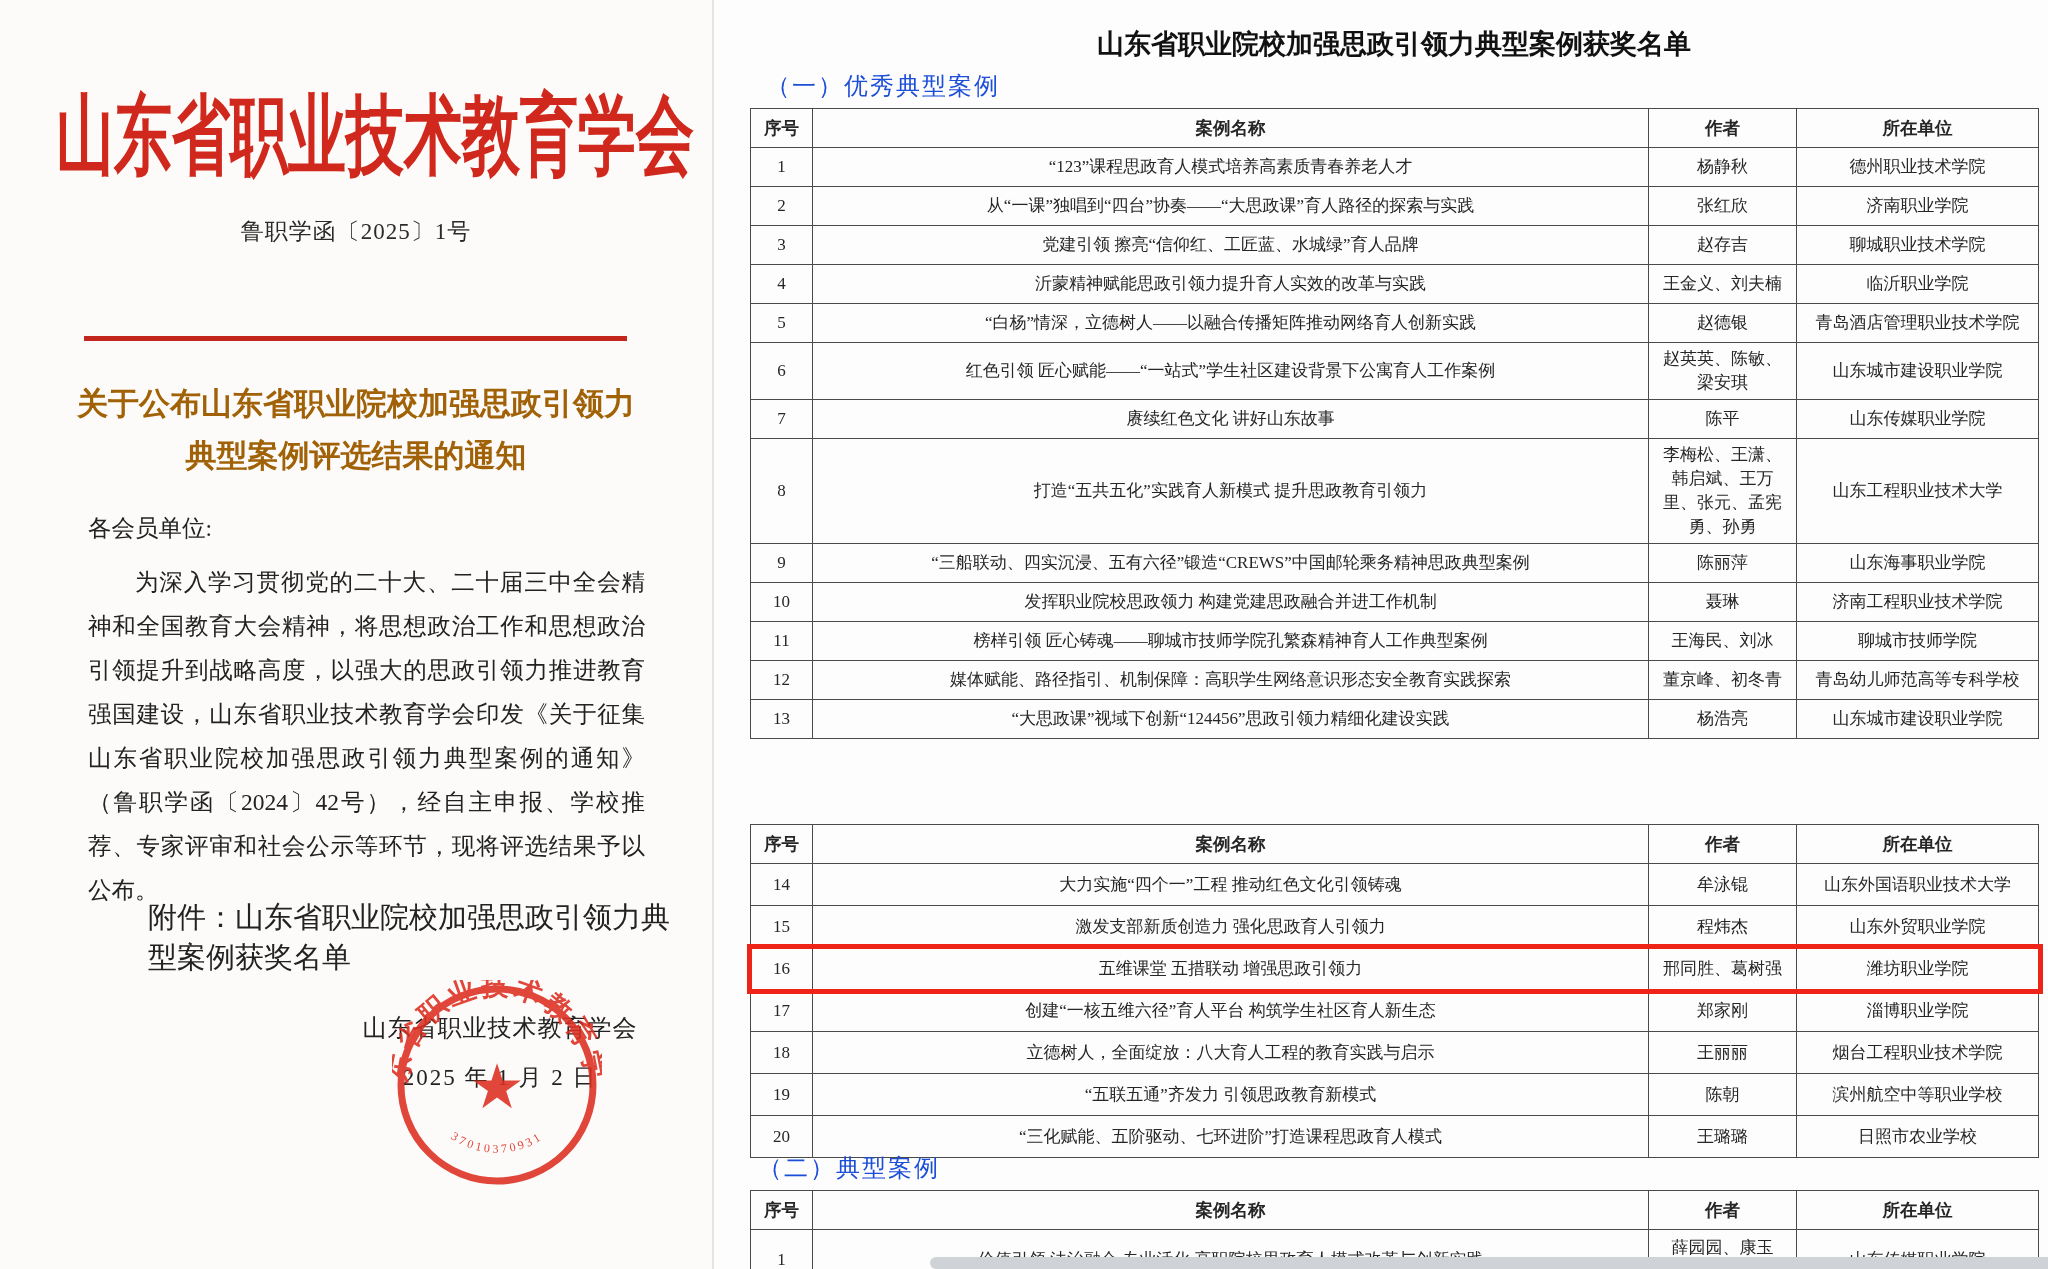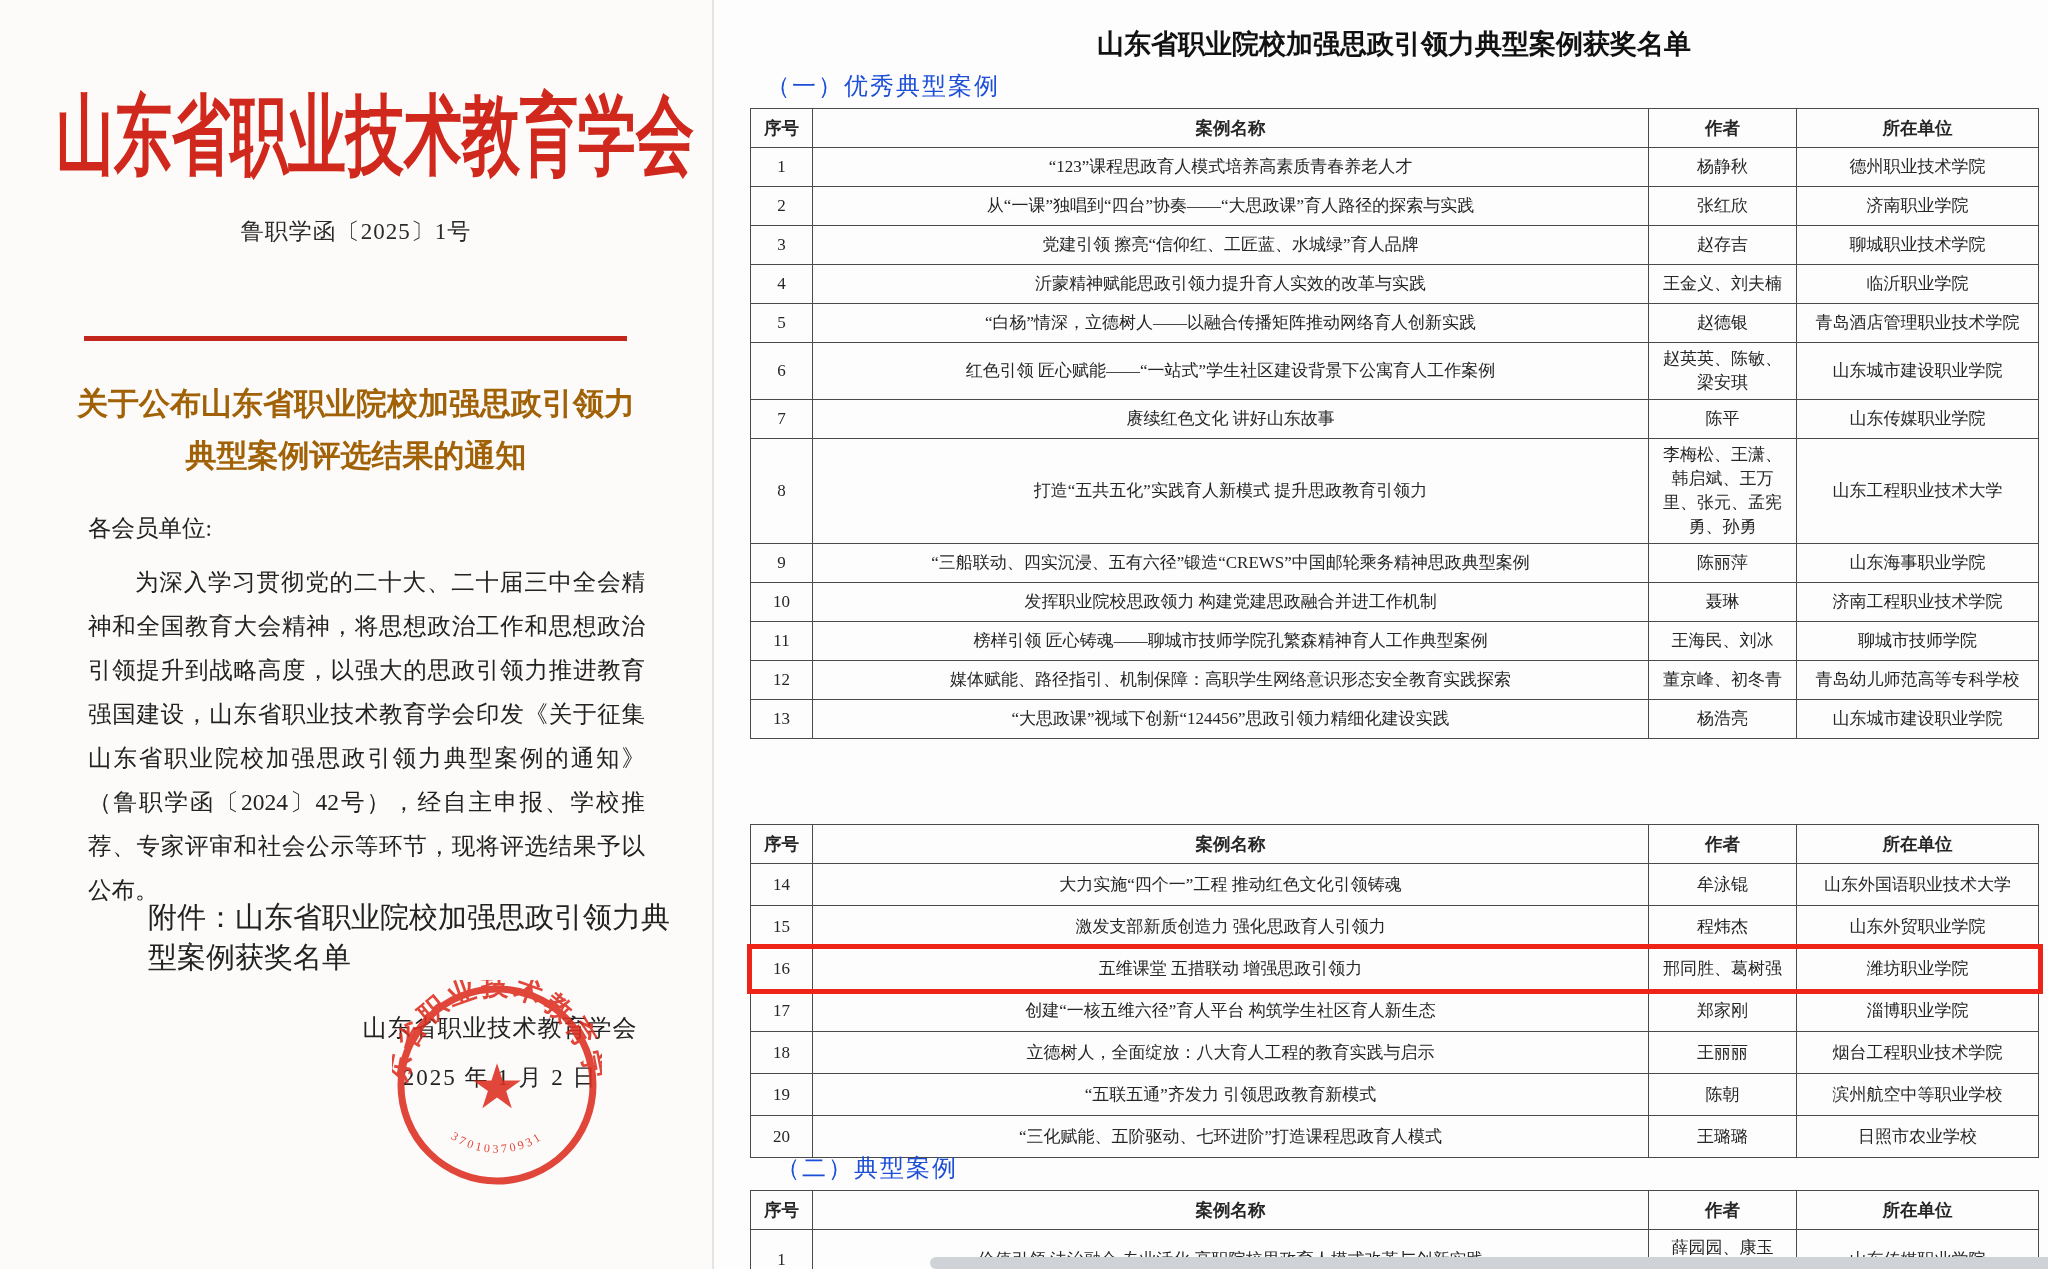--- a/index.html
+++ b/index.html
@@ -30,21 +30,21 @@
   .signature{left:350px;top:1012px;width:300px;text-align:center;font-size:24px;color:#222;letter-spacing:1px;}
   .doc-date{left:380px;top:1062px;width:240px;text-align:center;font-size:23px;color:#222;letter-spacing:2px;}
   .stamp{left:392px;top:980px;width:210px;height:210px;opacity:.88;}
   
   .page-seam{left:712px;top:0;width:2px;height:1269px;background:#e4e4e4;}
   
   #right-page{position:absolute;left:714px;top:0;width:1334px;height:1269px;background:#fdfdfd;}
   .r-title{left:40px;top:26px;width:1280px;text-align:center;font-size:27px;font-weight:bold;color:#111;}
   .section-label{font-size:24px;color:#1d4ed8;letter-spacing:2px;}
   .sec1{left:52px;top:70px;}
-  .sec2{left:62px;top:1152px;}
+  .sec2{left:44px;top:1152px;}
   table.award{
     border-collapse:collapse;table-layout:fixed;width:1288px;
     font-size:17px;color:#262626;background:transparent;
   }
   table.award th,table.award td{
     border:1.6px solid #4a4a4a;text-align:center;vertical-align:middle;
     padding:4px 6px;line-height:24px;
   }
   table.award th{font-weight:bold;height:30px;font-size:17.5px;}
   .t1 td{height:30px;}

